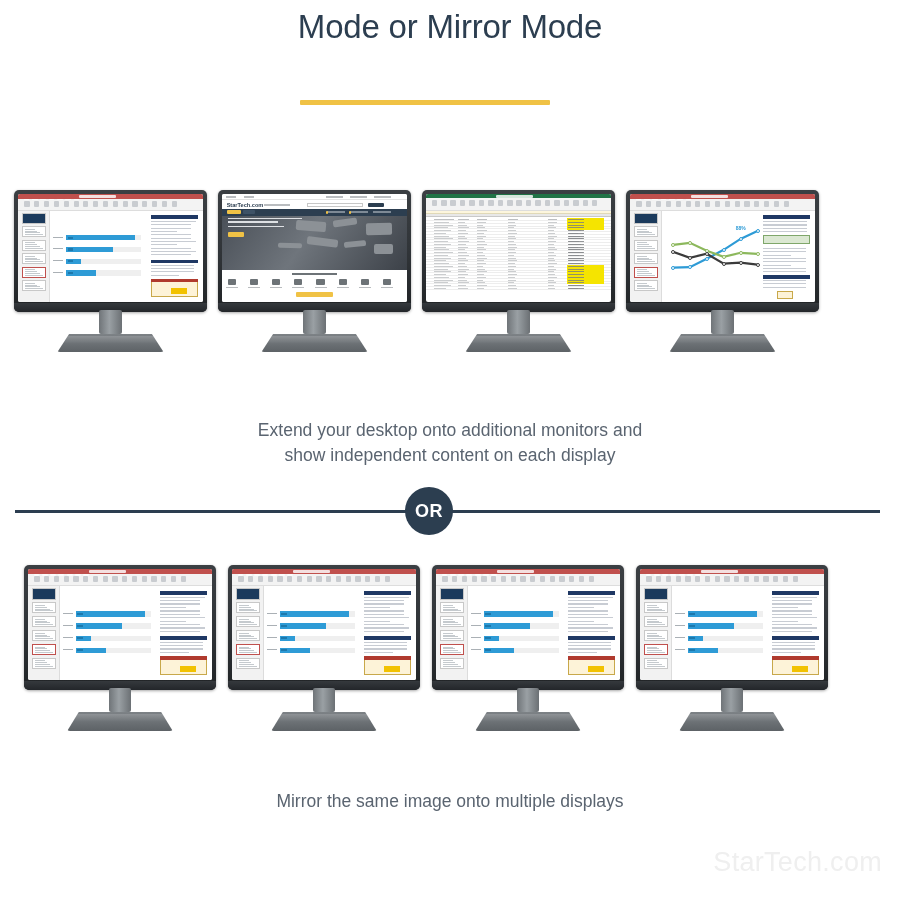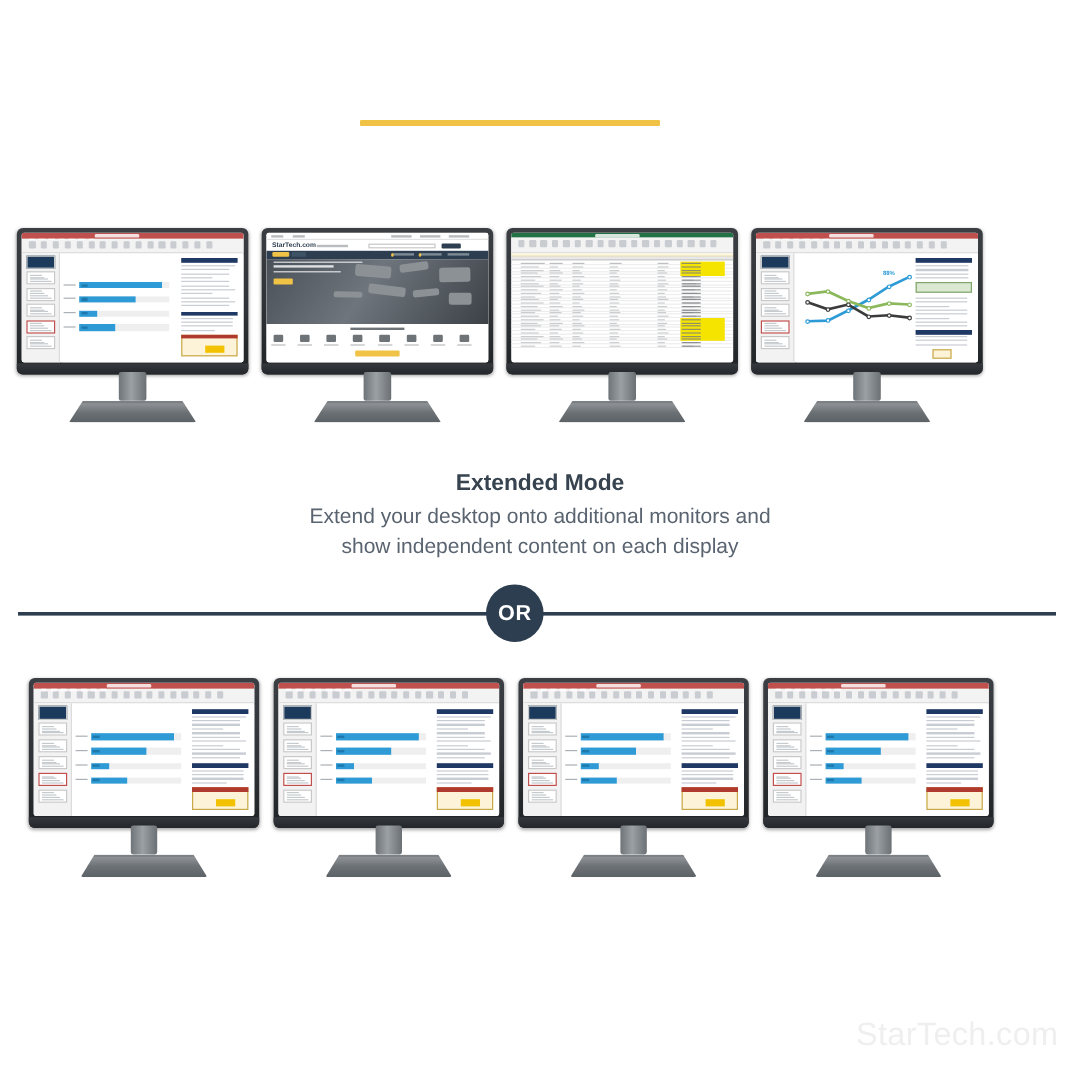--- a/index.html
+++ b/index.html
@@ -136,20 +136,21 @@
     font-size:27px; font-weight:300; color:#efefef;
     font-family:"Liberation Sans", sans-serif; letter-spacing:.3px;
   }
 </style>
 </head>
 <body>
 
 <div id="page">
 
   <div class="heading">
+    <span class="l2">Mode or Mirror Mode</span>
   </div>
   <div class="underline"></div>
 
   <div id="extended-row">
       <div class="monitor" style="left:14px;top:190px;width:193px;height:122px">
         <div class="bezel">
           <div class="screen pp">
             <div class="ribbon-title" style="height:4.5360000000000005px;background:#c0504d"></div>
             <div class="titlebar-tab" style="left:61.050000000000004px;top:0.864px;width:37px;height:3.024px"></div>
             <div class="ribbon-body" style="top:4.5360000000000005px;height:12.42px"></div>
@@ -659,21 +660,20 @@
             <div class="rp-line" style="left:132.98262499999998px;top:92.57921999999999px;width:42.74471249999999px;height:1.17234px;opacity:.55"></div>
             <div style="position:absolute;left:147.23086249999997px;top:97.17839999999998px;width:16.148002499999997px;height:8.1162px;background:#fdf3d8;border:1px solid #c8a84a"></div>
           </div>
         </div>
         <div class="chin"></div>
       </div>
       <div class="neck" style="left:711.4025px;top:310px;width:22.195px;height:24px"></div>
       <div class="base" style="left:669.425px;top:334px;width:106.15px;height:18px;clip-path:polygon(11% 0,89% 0,100% 100%,0 100%)"></div>
     </div>
 
-  <div class="cap-title" style="top:392px">Extended Mode</div>
   <div class="cap-sub" style="top:443px">show independent content on each display</div>
   <div class="cap-sub" style="top:418px">Extend your desktop onto additional monitors and</div>
 
   <div class="divider"></div>
   <div class="or-circle">OR</div>
 
   <div id="mirror-row">
       <div class="monitor" style="left:24px;top:565px;width:192px;height:125px">
         <div class="bezel">
           <div class="screen pp">
@@ -1089,15 +1089,16 @@
             <div class="rp-tblhdr" style="left:132.2638px;top:86.9019px;width:47.237399999999994px;height:3.8927700000000005px"></div>
             <div class="rp-cellY" style="left:152.103508px;top:97.023102px;width:16.060716px;height:5.839155px"></div>
           </div>
         </div>
         <div class="chin"></div>
       </div>
       <div class="neck" style="left:720.96px;top:688px;width:22.080000000000002px;height:24px"></div>
       <div class="base" style="left:679.2px;top:712px;width:105.60000000000001px;height:19px;clip-path:polygon(11% 0,89% 0,100% 100%,0 100%)"></div>
     </div>
 
+  <div class="cap-sub" style="top:789px">Mirror the same image onto multiple displays</div>
 
   <div class="watermark">StarTech.com</div>
 </div>
 
 </body></html>

